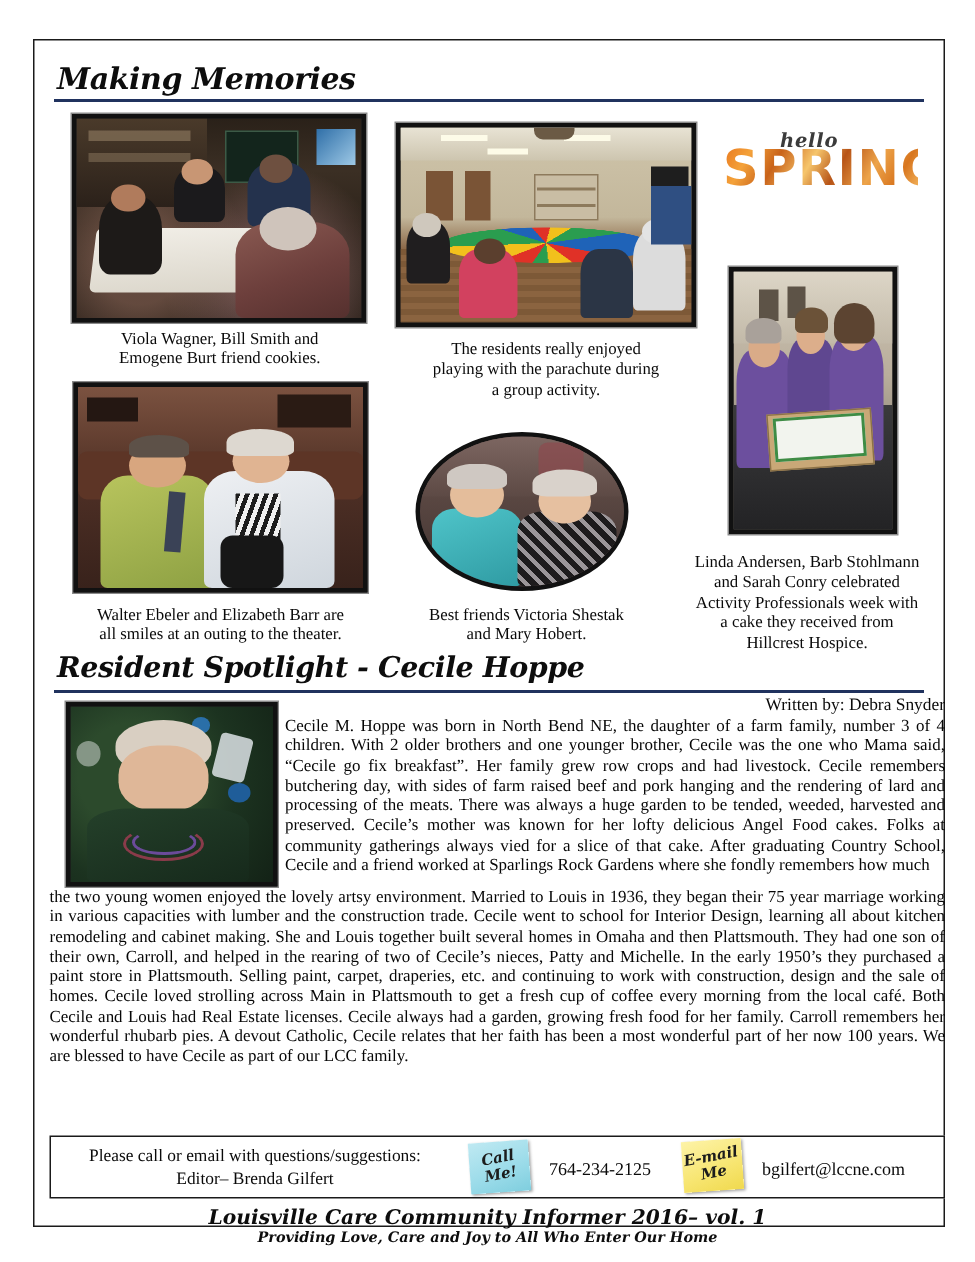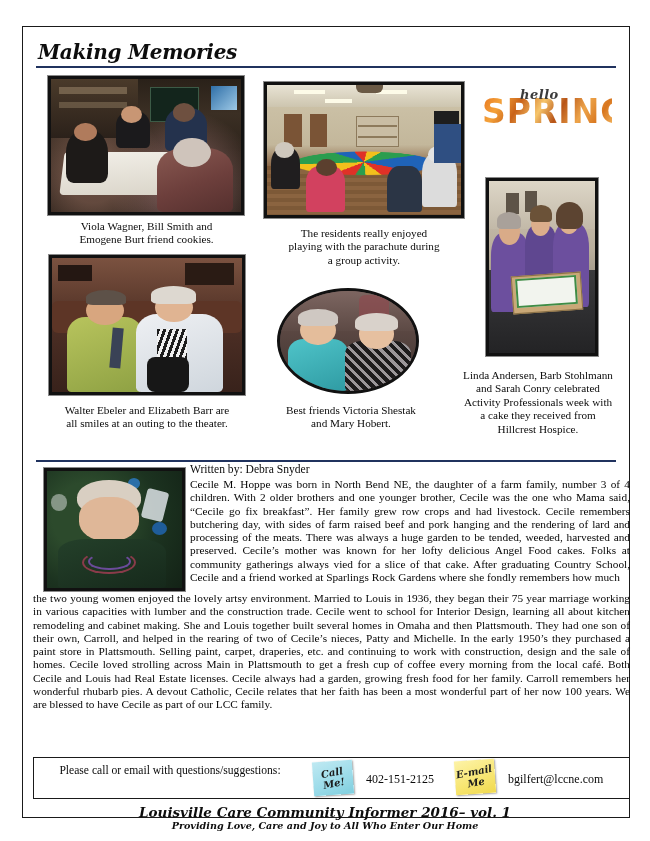--- a/index.html
+++ b/index.html
@@ -91,21 +91,21 @@
   .winter-word {
     background-image: linear-gradient(135deg,#cfe0ec 0%,#9fb9cd 18%,#e8f1f7 33%,#7d9bb3 52%,#c6d9e7 70%,#91aec4 88%,#dfeaf2 100%);
   }
   .spring-word {
     background-image: linear-gradient(120deg,#e8761e 0%,#f4a23a 14%,#c9631a 28%,#f6c56b 44%,#b75417 58%,#eda44a 74%,#d8761f 88%,#f3b45c 100%);
   }
 
   
   .byline {
     position: absolute;
-    text-align: left;
+    text-align: right;
     font-family: "Liberation Serif", serif;
     font-size: 11.6px;
     color: #0a0a0a;
   }
   .article {
     position: absolute;
     font-family: "Liberation Serif", serif;
     font-size: 11.3px;
     line-height: 13.25px;
     text-align: left;
@@ -309,20 +309,21 @@
 
       <div style="position:absolute;left:48%;top:50%;width:48%;height:50%;border-radius:26% 26% 8% 8%;
                   background:repeating-linear-gradient(45deg,#1d1b1c 0 4px,#9b9699 4px 7px);"></div>
       <div style="position:absolute;left:58%;top:28%;width:26%;height:30%;border-radius:50%;background:#e6c0a0;"></div>
       <div style="position:absolute;left:55%;top:22%;width:32%;height:18%;border-radius:50% 50% 22% 22%;background:#d9d2cb;"></div>
     </div>
   </div>
   <div class="cap" style="left:266px; top:404px; width:170px; white-space:pre-line;">Best friends Victoria Shestak
 and Mary Hobert.</div>
 
+  <div class="sec-head" style="left:38px; top:434px; font-size:19px;">Resident Spotlight - Cecile Hoppe</div>
   <div class="sec-rule" style="left:36px; top:460px; width:580px;"></div>
 
   <div class="photo framed" style="left:44px; top:468px; width:141px; height:123px;">
     <div class="inner" style="background:radial-gradient(circle at 30% 40%, #2c4a2c 0 30%, #1c3320 60%, #132216 100%);">
       <div style="position:absolute;left:60%;top:6%;width:9%;height:9%;border-radius:50%;background:#2a6fa8;"></div>
       <div style="position:absolute;left:78%;top:44%;width:11%;height:11%;border-radius:50%;background:#1f5d99;"></div>
       <div style="position:absolute;left:72%;top:16%;width:16%;height:26%;background:#e8eef2;opacity:.8;transform:rotate(14deg);border-radius:3px;"></div>
       <div style="position:absolute;left:3%;top:20%;width:12%;height:14%;border-radius:50%;background:#cfd6d2;opacity:.55;"></div>
 
       <div style="position:absolute;left:22%;top:8%;width:48%;height:30%;border-radius:50% 50% 42% 42%;background:#d9cfc2;"></div>
@@ -341,26 +342,27 @@
 
     <div id="flowtop" style="text-align:justify;">Cecile M. Hoppe was born in North Bend NE, the daughter of a farm family, number 3 of 4 children. With 2 older brothers and one younger brother, Cecile was the one who Mama said, “Cecile go fix breakfast”. Her family grew row crops and had livestock. Cecile remembers butchering day, with sides of farm raised beef and pork hanging and the rendering of lard and processing of the meats. There was always a huge garden to be tended, weeded, harvested and preserved. Cecile’s mother was known for her lofty delicious Angel Food cakes. Folks at community gatherings always vied for a slice of that cake. After graduating Country School, Cecile and a friend worked at Sparlings Rock Gardens where she fondly remembers how much</div>
   </div>
   <div class="article" style="left:33px; top:592px; width:597px; height:140px;">
     <div id="flowbot" style="text-align:justify;">the two young women enjoyed the lovely artsy environment. Married to Louis in 1936, they began their 75 year marriage working in various capacities with lumber and the construction trade. Cecile went to school for Interior Design, learning all about kitchen remodeling and cabinet making. She and Louis together built several homes in Omaha and then Plattsmouth. They had one son of their own, Carroll, and helped in the rearing of two of Cecile’s nieces, Patty and Michelle. In the early 1950’s they purchased a paint store in Plattsmouth. Selling paint, carpet, draperies, etc. and continuing to work with construction, design and the sale of homes. Cecile loved strolling across Main in Plattsmouth to get a fresh cup of coffee every morning from the local café. Both Cecile and Louis had Real Estate licenses. Cecile always had a garden, growing fresh food for her family. Carroll remembers her wonderful rhubarb pies. A devout Catholic, Cecile relates that her faith has been a most wonderful part of her now 100 years. We are blessed to have Cecile as part of our LCC family.</div>
   </div>
 
   <div class="footer-box" style="left:33px; top:757px; width:597px; height:42px;"></div>
 
   <div class="foot-text" style="left:40px; top:763px; width:260px;">Please call or email with questions/suggestions:</div>
+  <div class="foot-text" style="left:40px; top:778px; width:260px;">Editor– Brenda Gilfert</div>
 
   <div class="sticky call" style="left:313px; top:761px;">
     <span>Call
 Me!</span>
   </div>
-  <div class="foot-val" style="left:366px; top:772px;">402-151-2125</div>
+  <div class="foot-val" style="left:366px; top:772px;">764-234-2125</div>
 
   <div class="sticky email" style="left:455px; top:760px;">
     <span>E-mail
 Me</span>
   </div>
   <div class="foot-val" style="left:508px; top:772px;">bgilfert@lccne.com</div>
 
   <div class="masthead t1" style="left:0; top:804px;">Louisville Care Community Informer 2016– vol. 1</div>
   <div class="masthead t2" style="left:0; top:820px;">Providing Love, Care and Joy to All Who Enter Our Home</div>
 

